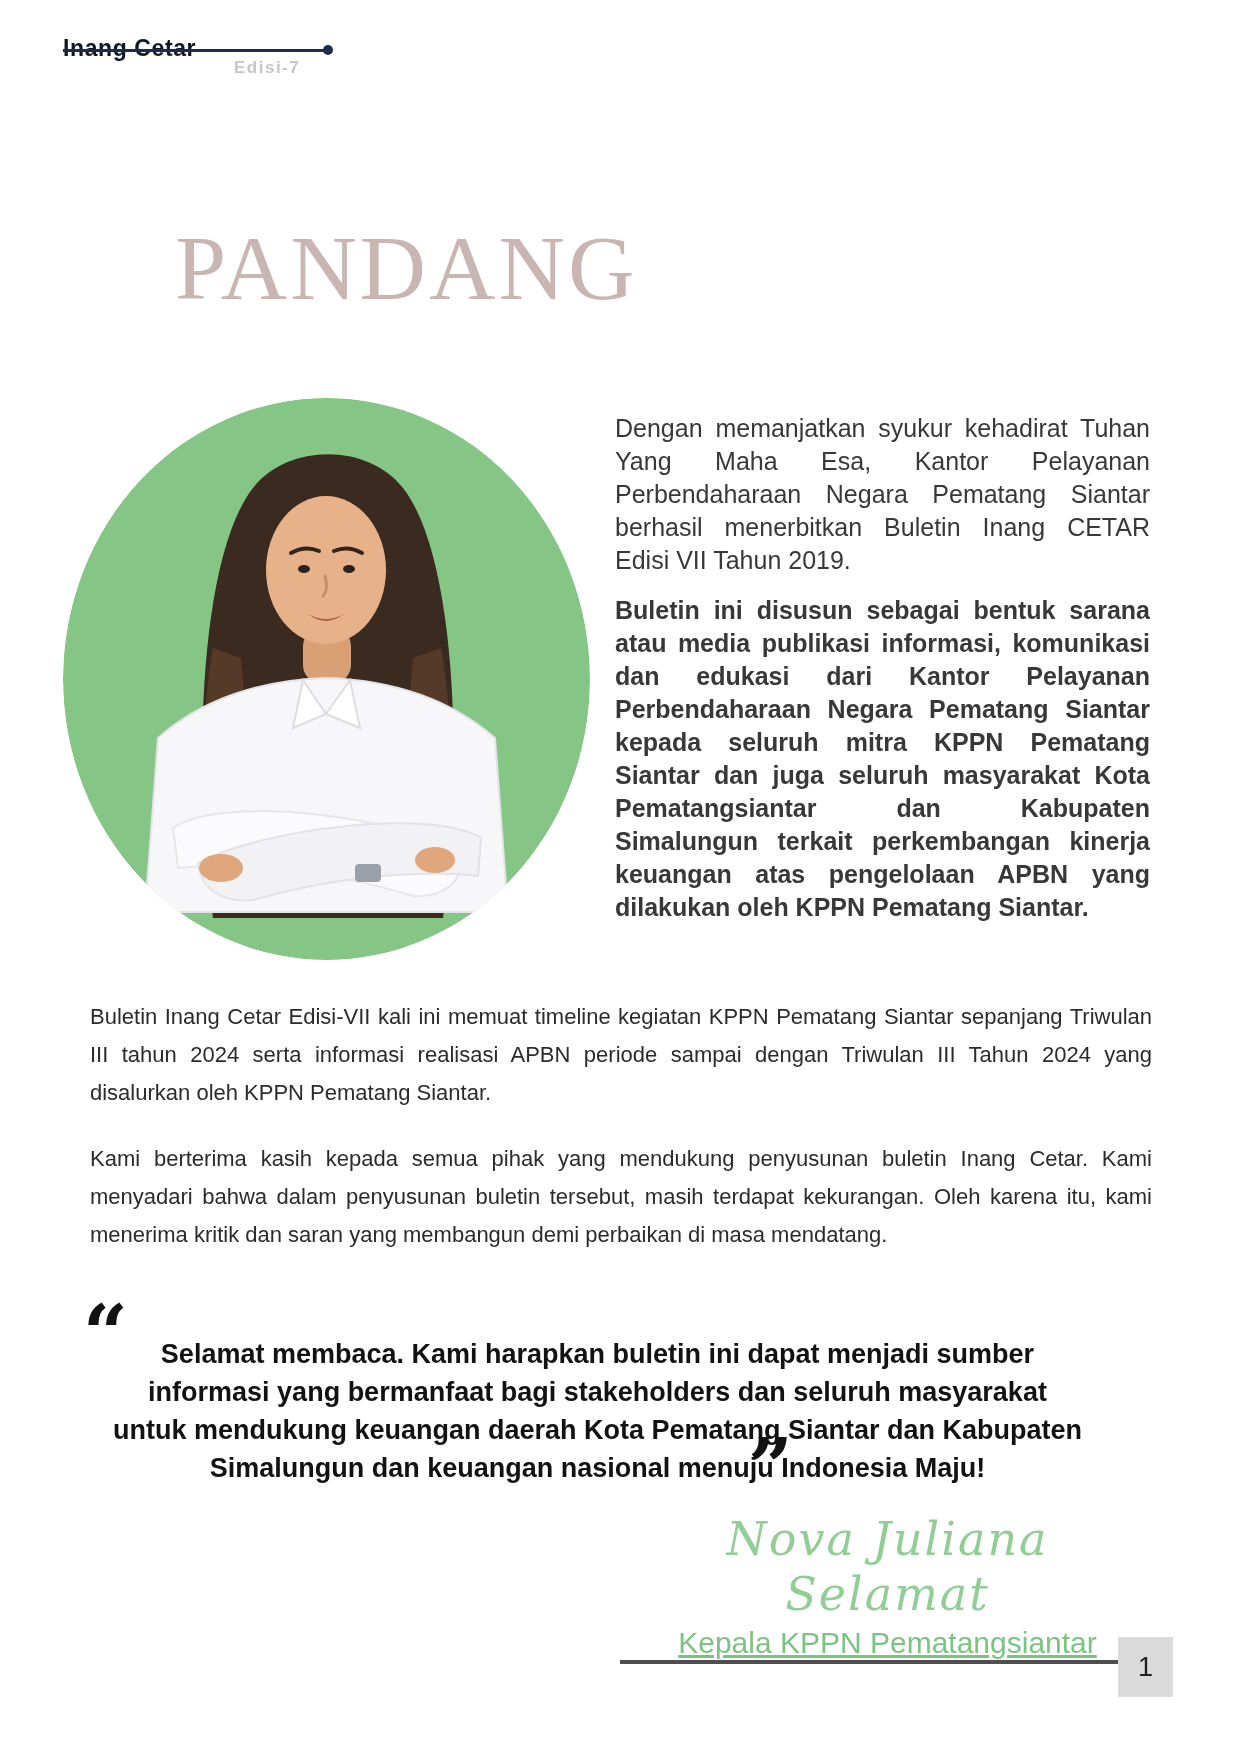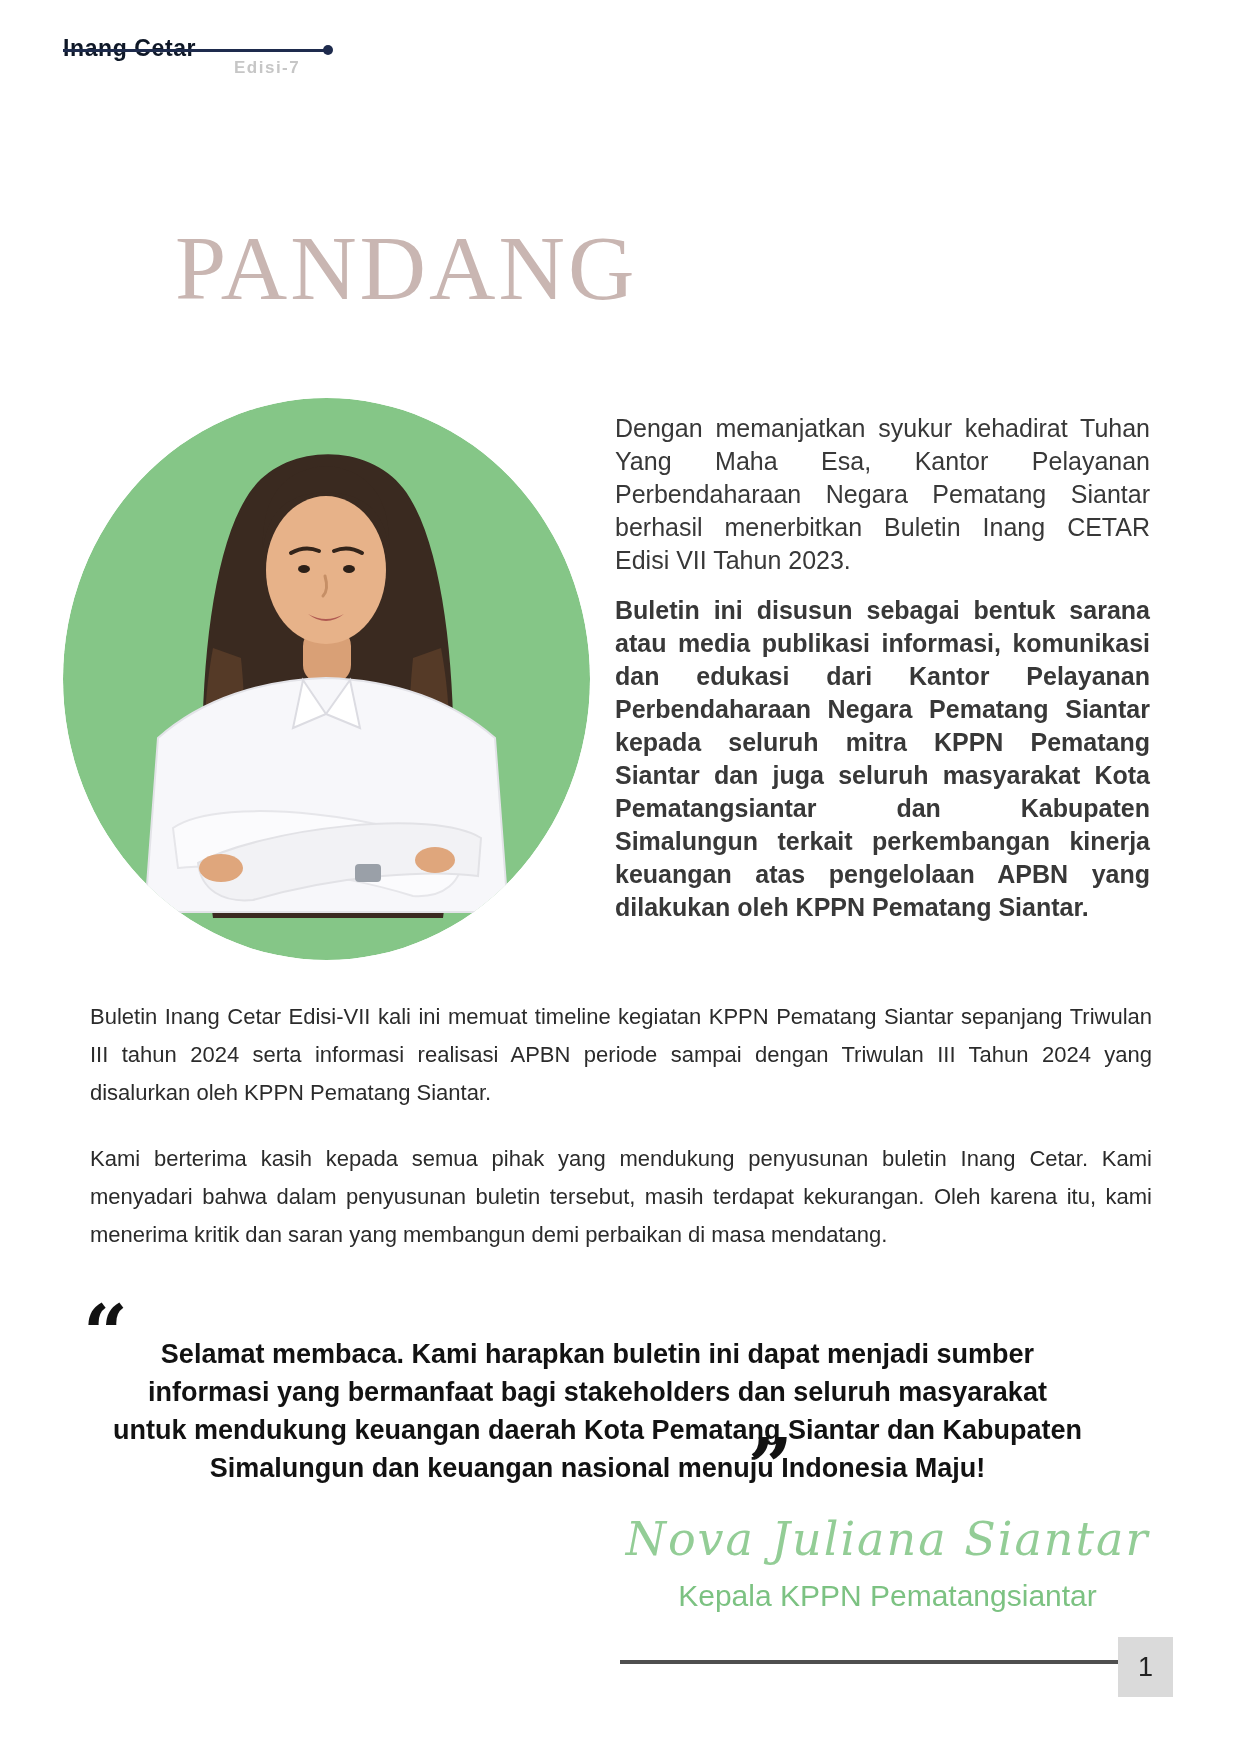--- a/index.html
+++ b/index.html
@@ -50,21 +50,21 @@
   .quote-close{
     position:absolute;left:748px;top:1428px;font-size:78px;line-height:1;
     font-weight:bold;color:#121212;font-family:"DejaVu Serif",serif;
   }
   
   .signature{position:absolute;left:620px;top:1512px;width:535px;text-align:center;}
   .signature-name{
     font-family:"DejaVu Serif","Liberation Serif",serif;font-style:italic;
     font-size:46px;line-height:1.2;color:#93cd96;letter-spacing:2px;
   }
-  .signature-role{font-size:30px;color:#7cc282;margin-top:12px;}
+  .signature-role{font-size:30px;color:#7cc282;margin-top:4px;text-decoration:underline;}
   
   .footer-rule{position:absolute;left:620px;top:1660px;width:498px;height:4px;background:#4f4f4f;}
   .page-number-box{
     position:absolute;left:1118px;top:1637px;width:55px;height:60px;background:#dadada;
     display:flex;align-items:center;justify-content:center;
     font-size:27px;color:#222222;
   }
 </style>
 </head>
 <body>
@@ -115,35 +115,35 @@
         <path d="M418 440 C370 410 200 430 135 465 C138 492 160 505 190 502 C280 476 370 472 415 478 Z" fill="#f2f2f5" stroke="#e2e2e6" stroke-width="2"></path>
 
         <rect x="292" y="466" width="26" height="18" rx="4" fill="#9aa0a8"></rect>
         <ellipse cx="158" cy="470" rx="22" ry="14" fill="#dfa67c"></ellipse>
         <ellipse cx="372" cy="462" rx="20" ry="13" fill="#dfa67c"></ellipse>
       </g>
     </svg>
   </div>
 
   <div class="right-col">
-    <p>Dengan memanjatkan syukur kehadirat Tuhan Yang Maha Esa, Kantor Pelayanan Perbendaharaan Negara Pematang Siantar berhasil menerbitkan Buletin Inang CETAR Edisi VII Tahun 2023.</p>
+    <p>Dengan memanjatkan syukur kehadirat Tuhan Yang Maha Esa, Kantor Pelayanan Perbendaharaan Negara Pematang Siantar berhasil menerbitkan Buletin Inang CETAR Edisi VII Tahun 2019.</p>
     <p>Buletin ini disusun sebagai bentuk sarana atau media publikasi informasi, komunikasi dan edukasi dari Kantor Pelayanan Perbendaharaan Negara Pematang Siantar kepada seluruh mitra KPPN Pematang Siantar dan juga seluruh masyarakat Kota Pematangsiantar dan Kabupaten Simalungun terkait perkembangan kinerja keuangan atas pengelolaan APBN yang dilakukan oleh KPPN Pematang Siantar.</p>
   </div>
 
   <div class="wide-col">
     <p>Buletin Inang Cetar Edisi-VII kali ini memuat timeline kegiatan KPPN Pematang Siantar sepanjang Triwulan III tahun 2024 serta informasi realisasi APBN periode sampai dengan Triwulan III Tahun 2024 yang disalurkan oleh KPPN Pematang Siantar.</p>
     <p>Kami berterima kasih kepada semua pihak yang mendukung penyusunan buletin Inang Cetar. Kami menyadari bahwa dalam penyusunan buletin tersebut, masih terdapat kekurangan. Oleh karena itu, kami menerima kritik dan saran yang membangun demi perbaikan di masa mendatang.</p>
   </div>
 
   <div class="quote-open">“</div>
   <div class="quote-text">Selamat membaca. Kami harapkan buletin ini dapat menjadi sumber informasi yang bermanfaat bagi stakeholders dan seluruh masyarakat untuk mendukung keuangan daerah Kota Pematang Siantar dan Kabupaten Simalungun dan keuangan nasional menuju Indonesia Maju!</div>
   <div class="quote-close">”</div>
 
   <div class="signature">
-    <div class="signature-name">Nova Juliana Siantar</div>
+    <div class="signature-name">Nova Juliana Selamat</div>
     <div class="signature-role">Kepala KPPN Pematangsiantar</div>
   </div>
 
   <div class="footer-rule"></div>
   <div class="page-number-box">
     <span>1</span>
   </div>
 
 </div>
 

